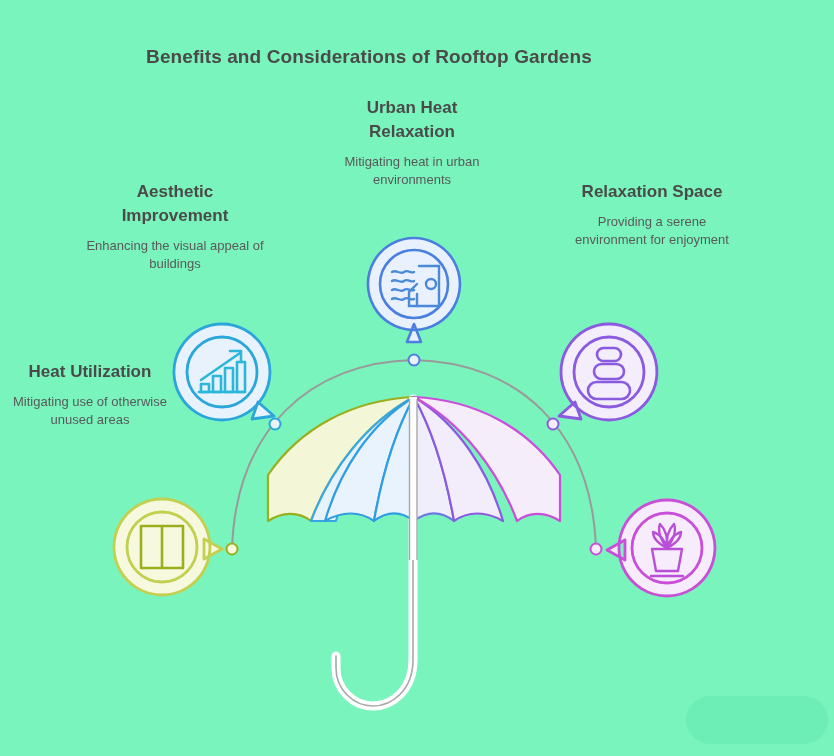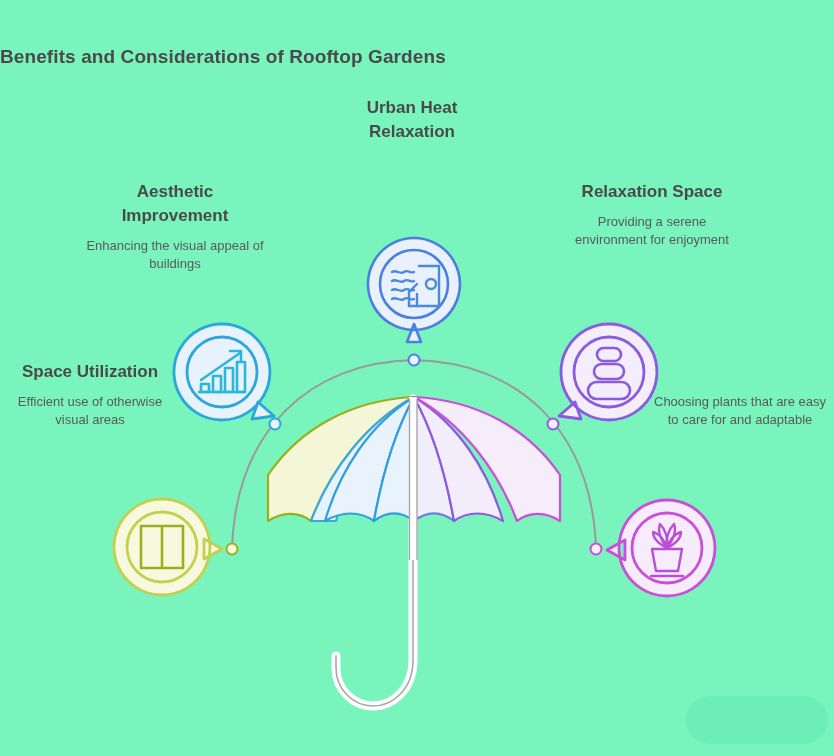--- a/index.html
+++ b/index.html
@@ -7,21 +7,21 @@
     width:834px;height:756px;
     background:#7af4bd;
     font-family:"Liberation Sans", sans-serif;
     overflow:hidden;
     position:relative;
   }
   #stage{position:relative;width:834px;height:756px;}
 
   .page-title{
     position:absolute;left:0;top:46px;width:738px;
-    text-align:left;
+    text-align:center;
     font-size:19px;font-weight:bold;color:#4a4a4a;
     letter-spacing:.1px;
   }
 
   .node-label{position:absolute;text-align:center;}
   .node-label .nl-title{
     font-size:17px;font-weight:bold;color:#4a4a4a;line-height:24px;
   }
   .node-label .nl-desc{
     font-size:13px;color:#58595b;line-height:18px;margin-top:9px;
@@ -183,35 +183,35 @@
         <path d="M60 52 C52 48 46 42 46 36 C53 38 58 45 60 52 Z"></path>
         <path d="M60 52 C68 48 74 42 74 36 C67 38 62 45 60 52 Z"></path>
         <path d="M45 53 h30 l-4 22 h-22 Z"></path>
         <path d="M44 80 h32"></path>
       </g>
     </svg>
   </div>
 
   <div class="node-label" id="lbl-heat">
     <div class="nl-title">Urban Heat Relaxation</div>
+    <div class="nl-desc">Mitigating heat in urban environments</div>
   </div>
 
   <div class="node-label" id="lbl-aesth">
     <div class="nl-title">Aesthetic Improvement</div>
     <div class="nl-desc">Enhancing the visual appeal of buildings</div>
   </div>
 
   <div class="node-label" id="lbl-relax">
     <div class="nl-title">Relaxation Space</div>
     <div class="nl-desc">Providing a serene environment for enjoyment</div>
   </div>
 
   <div class="node-label" id="lbl-space">
-    <div class="nl-title">Space Utilization</div>
-    <div class="nl-desc">Efficient use of otherwise visual areas</div>
+    <div class="nl-title">Heat Utilization</div>
+    <div class="nl-desc">Mitigating use of otherwise unused areas</div>
   </div>
 
   <div class="node-label" id="lbl-plant">
-    <div class="nl-desc">Choosing plants that are easy to care for and adaptable</div>
   </div>
 
   <div class="watermark"></div>
 </div>
 
 </body></html>

